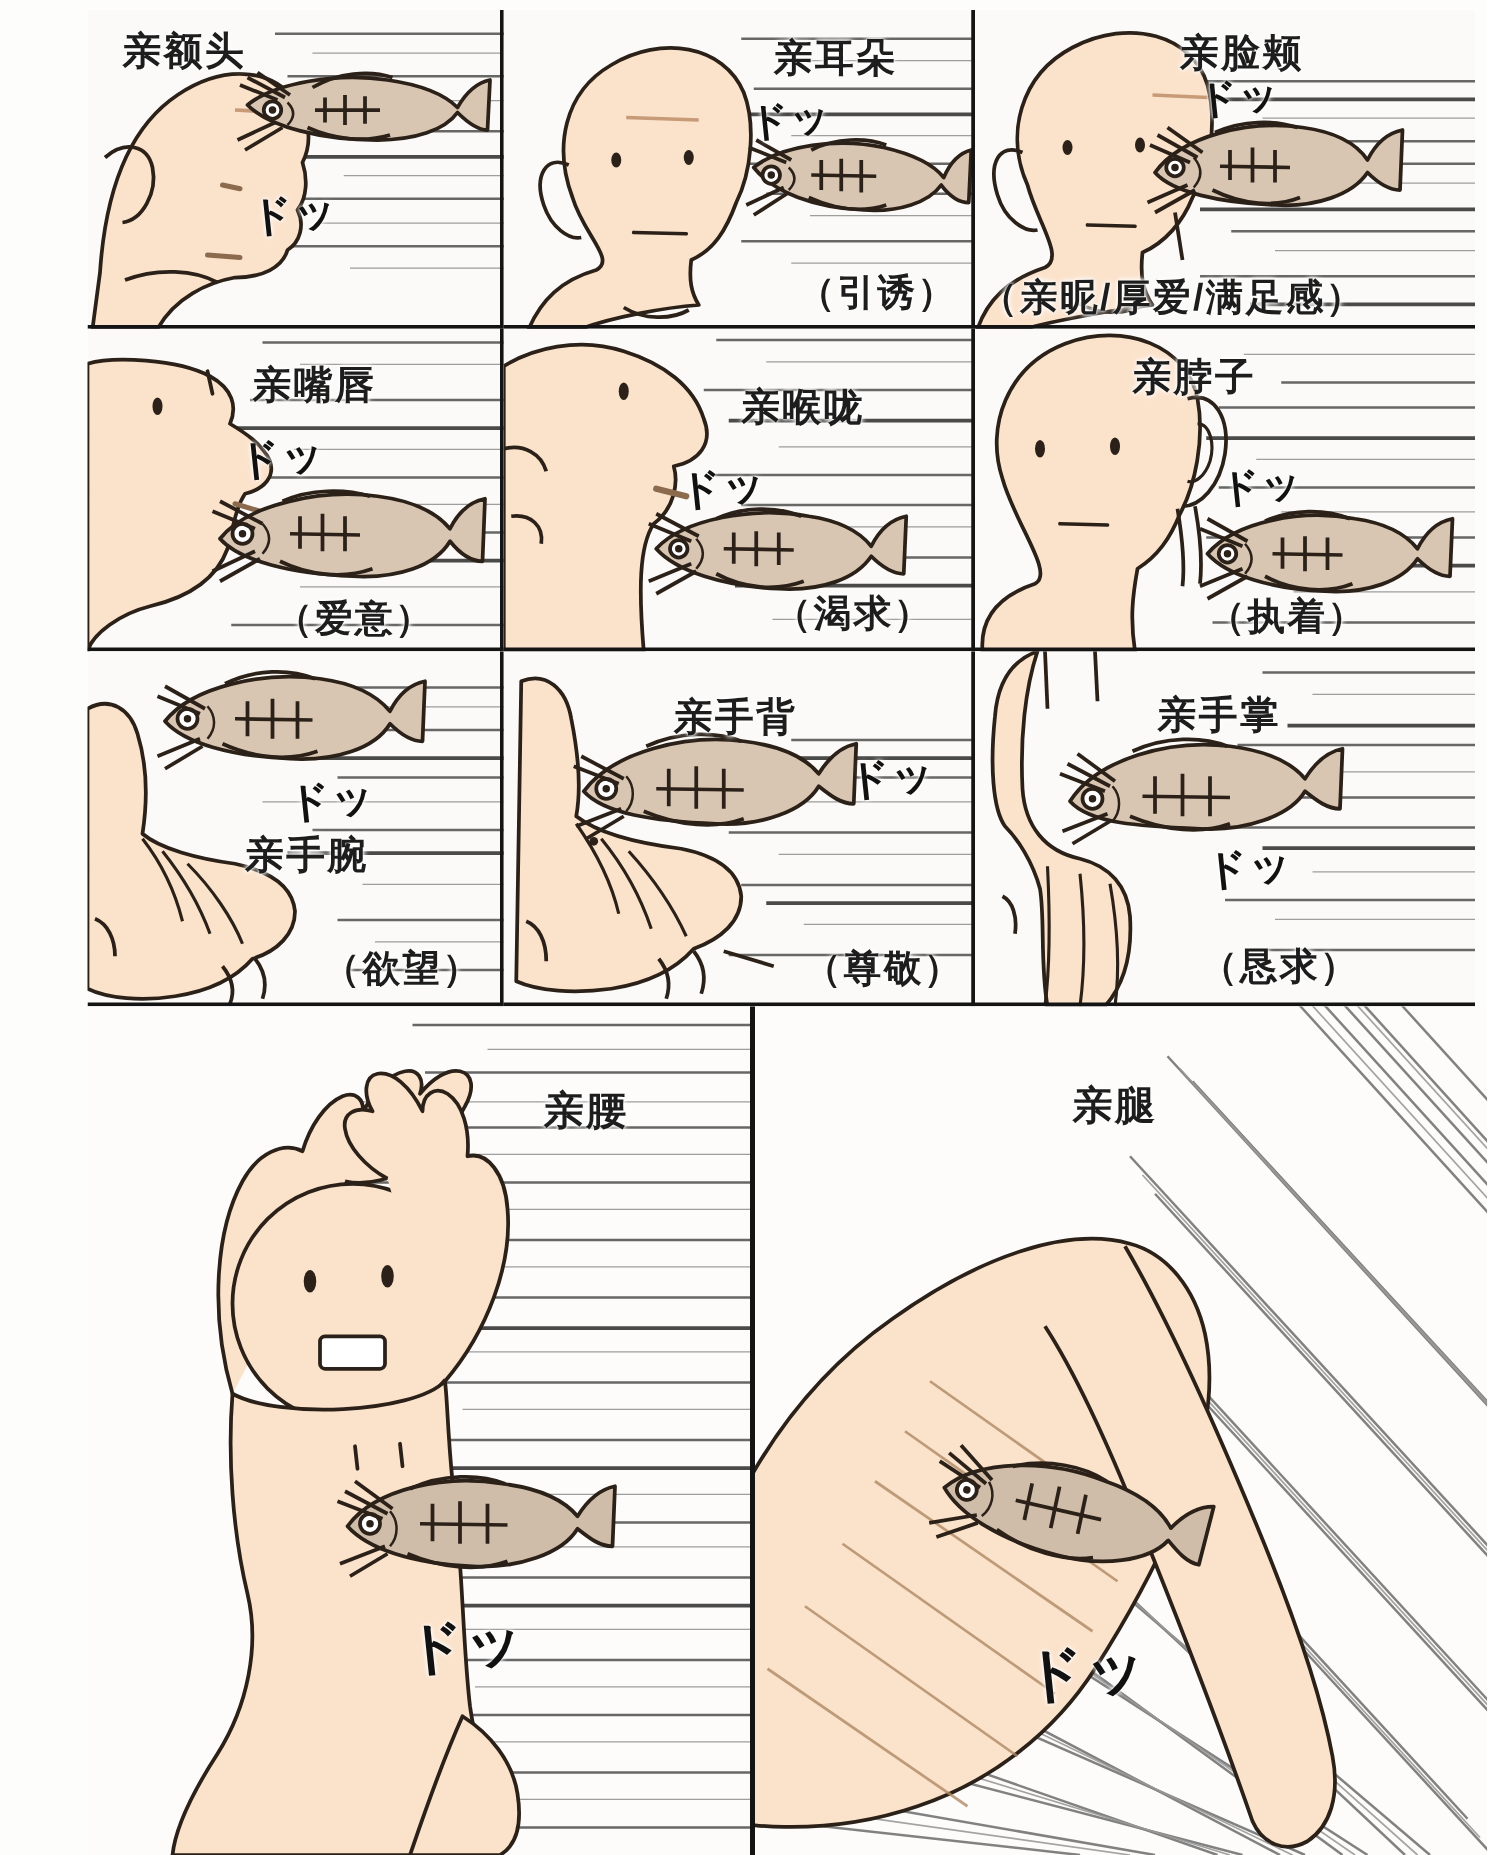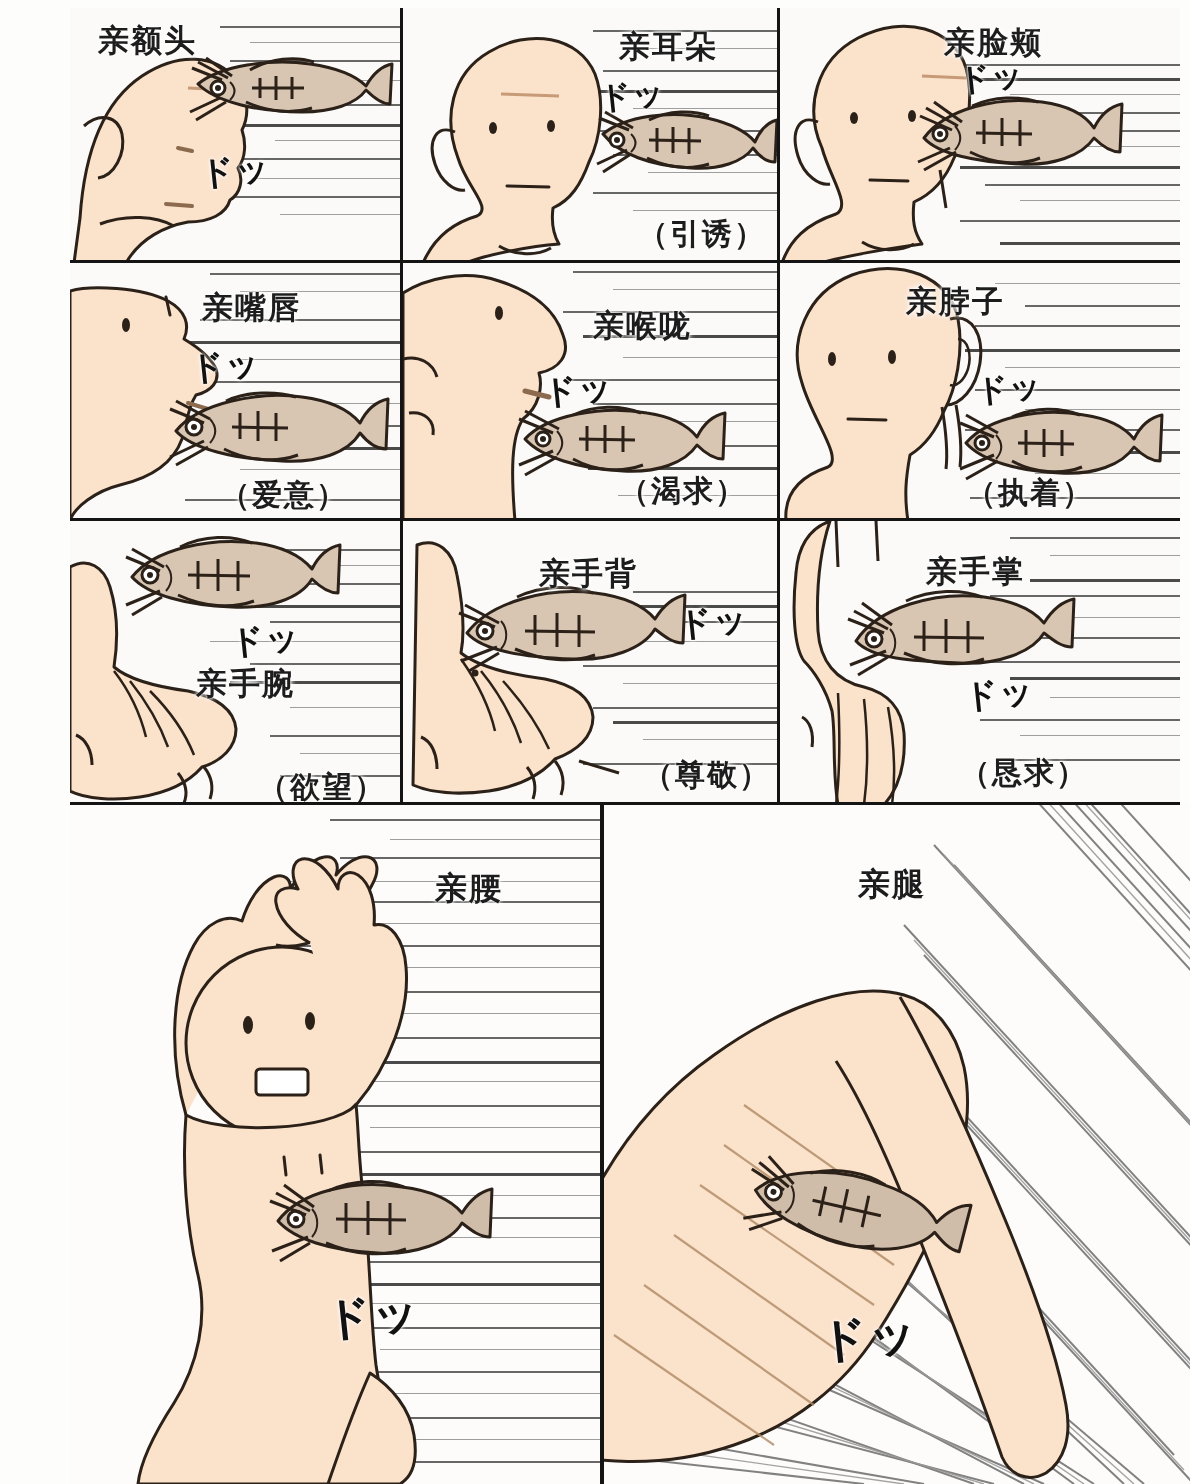--- a/index.html
+++ b/index.html
@@ -190,20 +190,21 @@
           <path d="M140 108 L172 122"></path>
             <path d="M146 100 L178 118"></path>
             <path d="M154 94 L182 114"></path>
           <path d="M138 154 L170 140"></path>
             <path d="M144 162 L176 144"></path>
         </g>
       </g>
     </svg>
     <div class="dokkan" style="left:178px;top:48px;font-size:32px;">ドッ</div>
     <div class="label title" style="left:164px;top:14px;">亲脸颊</div>
+    <div class="label caption" style="left:4px;top:210px;">（亲昵/厚爱/满足感）</div>
     <div class="border-b"></div>
   </div>
 
   <div class="panel" style="left:70px;top:263px;width:333px;height:258px;">
     <div class="bg"></div>
     <div class="speed" style="left:110px;top:0;width:223px;height:258px;">
       <div class="sl" style="left:30px;top:10px;width:193px;"></div>
       <div class="sl thin" style="left:60px;top:28px;width:163px;"></div>
       <div class="sl" style="left:20px;top:56px;width:203px;"></div>
       <div class="sl fat" style="left:0;top:78px;width:223px;"></div>
@@ -403,21 +404,21 @@
         <g stroke="#2b2118" stroke-width="3" fill="none">
           <path d="M56 36 L90 50"></path>
             <path d="M62 28 L94 46"></path>
           <path d="M56 84 L90 70"></path>
             <path d="M62 94 L92 76"></path>
         </g>
       </g>
     </svg>
     <div class="dokkan" style="left:160px;top:96px;font-size:34px;">ドッ</div>
     <div class="label title" style="left:126px;top:142px;">亲手腕</div>
-    <div class="label caption" style="left:188px;top:234px;margin-top:12px;">（欲望）</div>
+    <div class="label caption" style="left:188px;top:234px;">（欲望）</div>
     <div class="border-r"></div>
     <div class="border-b"></div>
   </div>
 
   <div class="panel" style="left:403px;top:521px;width:377px;height:284px;">
     <div class="bg"></div>
     <div class="speed" style="left:180px;top:0;width:197px;height:284px;">
       <div class="sl" style="left:50px;top:70px;width:147px;"></div>
       <div class="sl fat" style="left:30px;top:84px;width:167px;"></div>
       <div class="sl" style="left:60px;top:100px;width:137px;"></div>

